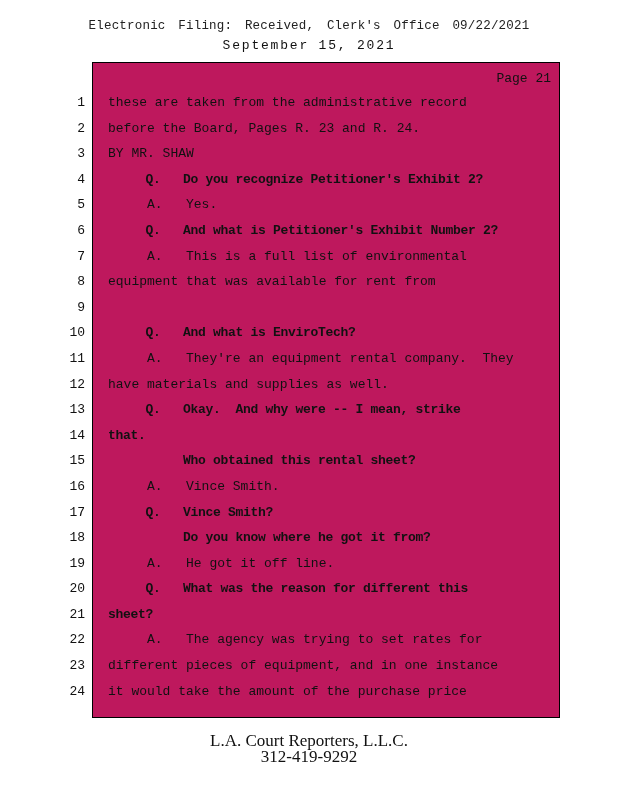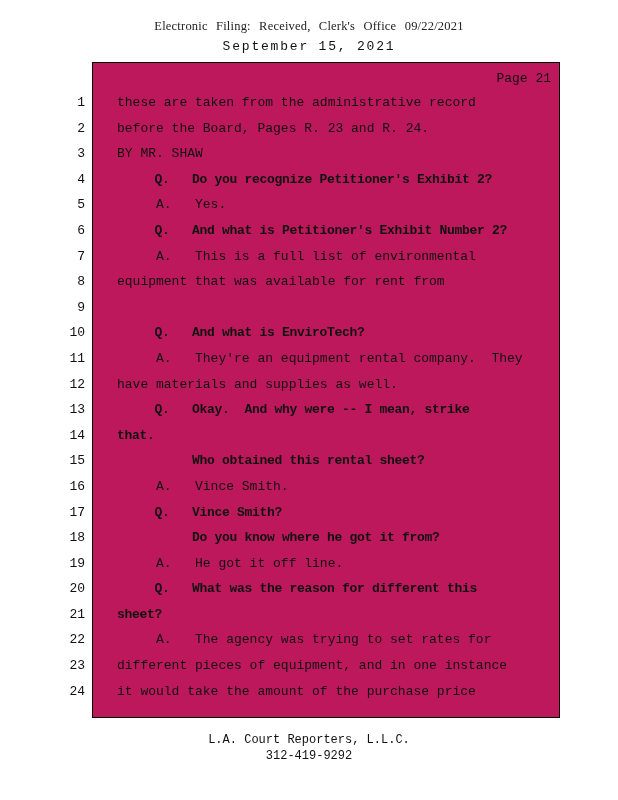--- a/index.html
+++ b/index.html
@@ -13,21 +13,21 @@
     color: #111111;
   }
   .header {
     position: absolute;
     top: 19px;
     left: 0;
     width: 100%;
     text-align: center;
   }
   .header-line1 {
-    font-family: Liberation Serif, serif;
+    font-family: Liberation Mono, monospace;
     font-size: 12.5px;
     word-spacing: 5px;
     letter-spacing: 0.2px;
     color: #222222;
   }
   .header-line2 {
     font-size: 13px;
     letter-spacing: 1.8px;
     margin-top: 5px;
     color: #111111;
@@ -64,36 +64,37 @@
   }
   .line .num {
     position: absolute;
     left: 0;
     top: 0;
     width: 85px;
     text-align: right;
   }
   .line .txt {
     position: absolute;
-    left: 117px;
+    left: 108px;
     top: 0;
   }
   .line.bold .txt {
     font-weight: bold;
     letter-spacing: -0.3px;
   }
   .footer {
     position: absolute;
     top: 733px;
     left: 0;
     width: 100%;
     text-align: center;
-    font-size: 12px;
+    font-size: 17px;
     line-height: 15.5px;
     color: #111111;
+    font-family: Liberation Serif, serif;
   }
 </style>
 </head>
 <body>
 
 <div class="page">
 
   <div class="header">
     <div class="header-line1">Electronic Filing: Received, Clerk's Office 09/22/2021</div>
     <div class="header-line2">September 15, 2021</div>

